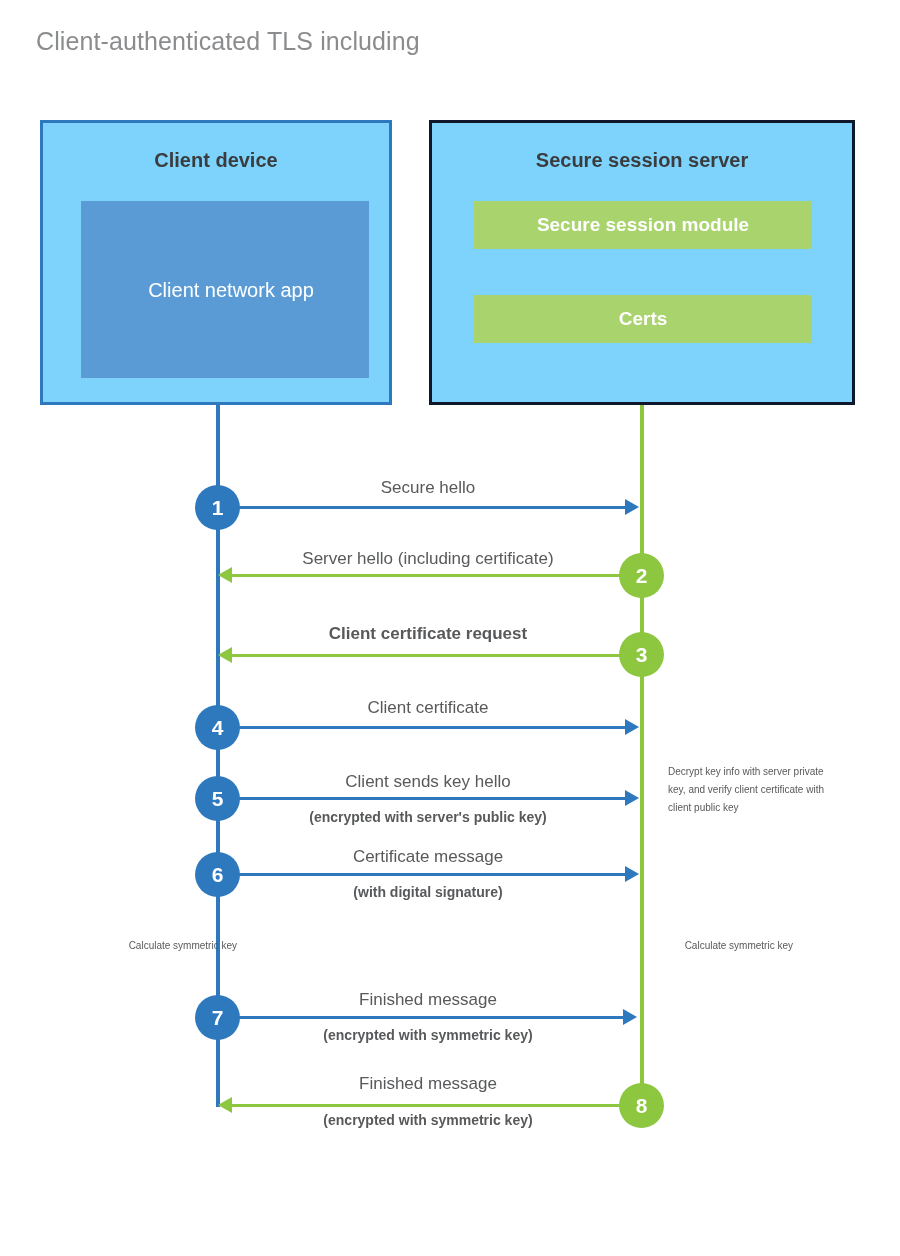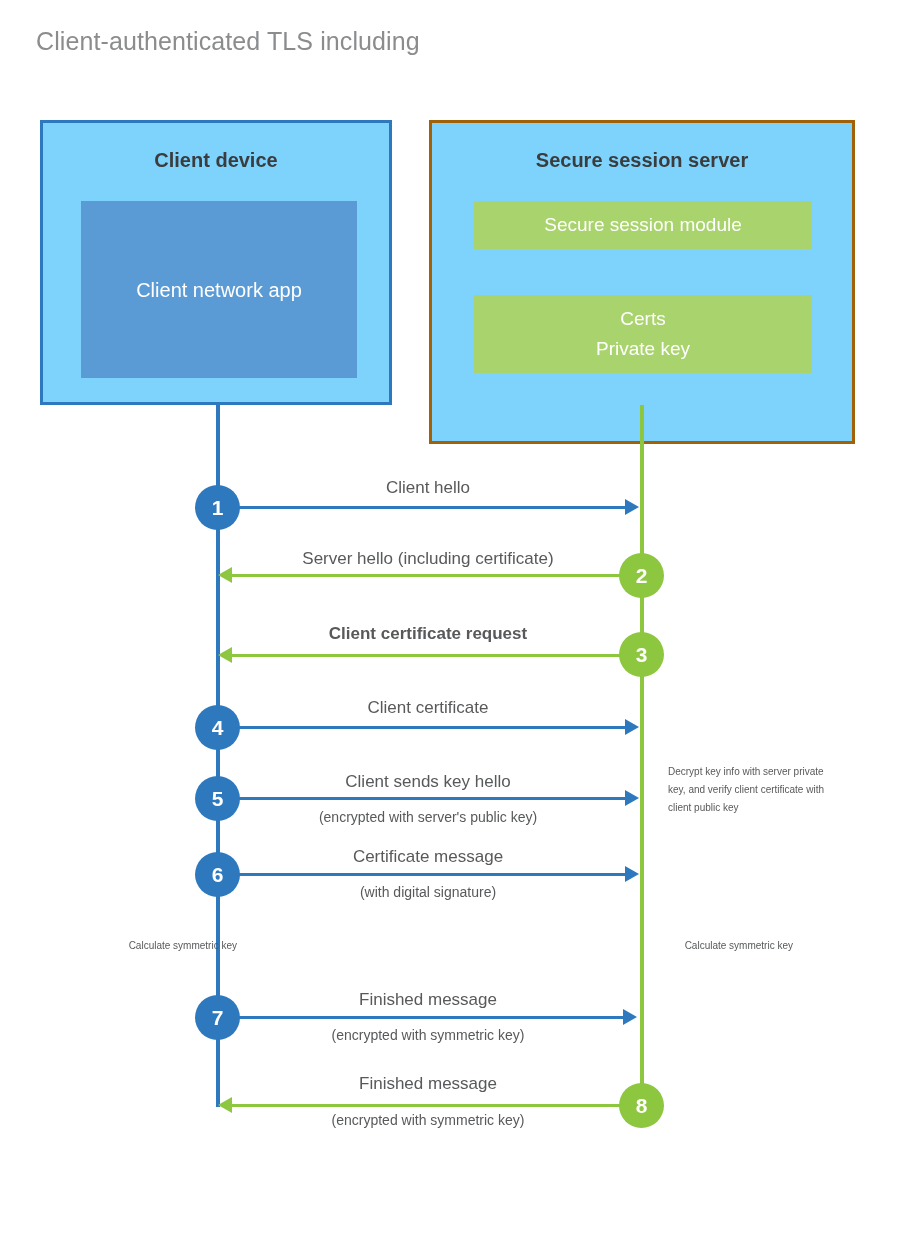--- a/index.html
+++ b/index.html
@@ -15,39 +15,39 @@
   
   .title{
     position:absolute;left:36px;top:27px;
     font-size:25px;font-weight:400;color:#8a8c8e;
     letter-spacing:.1px;white-space:nowrap;
   }
 
   
   .box{position:absolute;background:#7dd3fc;box-sizing:border-box;}
   .box-client{left:40px;top:120px;width:352px;height:285px;border:3px solid #2e79bd;}
-  .box-server{left:429px;top:120px;width:426px;height:324px;border:3px solid #a16207;}
+  .box-server{left:429px;top:120px;width:426px;height:285px;border:3px solid #0f172a;}
 
   .box-title{
     position:absolute;left:0;right:0;top:26px;
     text-align:center;font-size:20px;font-weight:bold;color:#3b3c3e;
   }
 
   .app-block{
     position:absolute;left:38px;top:78px;width:276px;height:177px;
     background:#5b9bd5;color:#ffffff;
     display:flex;align-items:center;justify-content:center;
-    text-align:center;font-size:20px;line-height:28px;font-weight:400;
+    text-align:center;font-size:20px;line-height:28px;font-weight:400;padding-left:12px;
   }
 
   .server-bar{
     position:absolute;left:42px;width:338px;height:48px;
     background:#a9d36d;color:#ffffff;
     display:flex;align-items:center;justify-content:center;
-    font-size:19px;font-weight:400;
+    font-size:19px;font-weight:700;
   }
   .server-bar.b0{top:78px;}
   .server-bar.b1{top:140px;margin-top:32px;}
   .server-bar.b2{top:202px;}
 
   
   .lifeline{position:absolute;width:4px;}
   .lifeline-client{left:216px;top:405px;height:702px;background:#2e79bd;}
   .lifeline-server{left:640px;top:405px;height:700px;background:#8dc63f;}
 
@@ -69,21 +69,21 @@
   .step-circle.c-blue{background:#2e79bd;}
   .step-circle.c-green{background:#8dc63f;}
 
   
   .msg-label{
     position:absolute;text-align:center;
     font-size:17px;color:#58595b;white-space:nowrap;
   }
   .msg-sub{
     position:absolute;text-align:center;
-    font-size:14px;color:#58595b;white-space:nowrap;
+    font-size:14px;color:#58595b;white-space:nowrap;font-weight:bold;
   }
   .note{
     position:absolute;font-size:10px;line-height:18px;color:#58595b;
   }
   .note-left{text-align:right;}
   .note-right{text-align:left;}
 </style>
 </head>
 <body>
 
@@ -93,27 +93,26 @@
 
   <div class="box box-client">
     <div class="box-title">Client device</div>
     <div class="app-block">Client network app</div>
   </div>
 
   <div class="box box-server">
     <div class="box-title">Secure session server</div>
     <div class="server-bar b0">Secure session module</div>
     <div class="server-bar b1">Certs</div>
-    <div class="server-bar b2">Private key</div>
   </div>
 
   <div class="lifeline lifeline-client"></div>
   <div class="lifeline lifeline-server"></div>
 
-  <div class="msg-label" style="left:228px;top:478px;width:400px;">Client hello</div>
+  <div class="msg-label" style="left:228px;top:478px;width:400px;">Secure hello</div>
   <div class="blue">
     <div class="arrow-line" style="left:228px;top:506px;width:398px;"></div>
     <div class="arrow-head" style="left:625px;top:499px;"></div>
   </div>
   <div class="step-circle c-blue" style="left:195px;top:485px;">1</div>
 
   <div class="msg-label" style="left:228px;top:549px;width:400px;">Server hello (including certificate)</div>
   <div class="green">
     <div class="arrow-line" style="left:232px;top:574px;width:394px;"></div>
     <div class="arrow-head" style="left:218px;top:567px;"></div>

